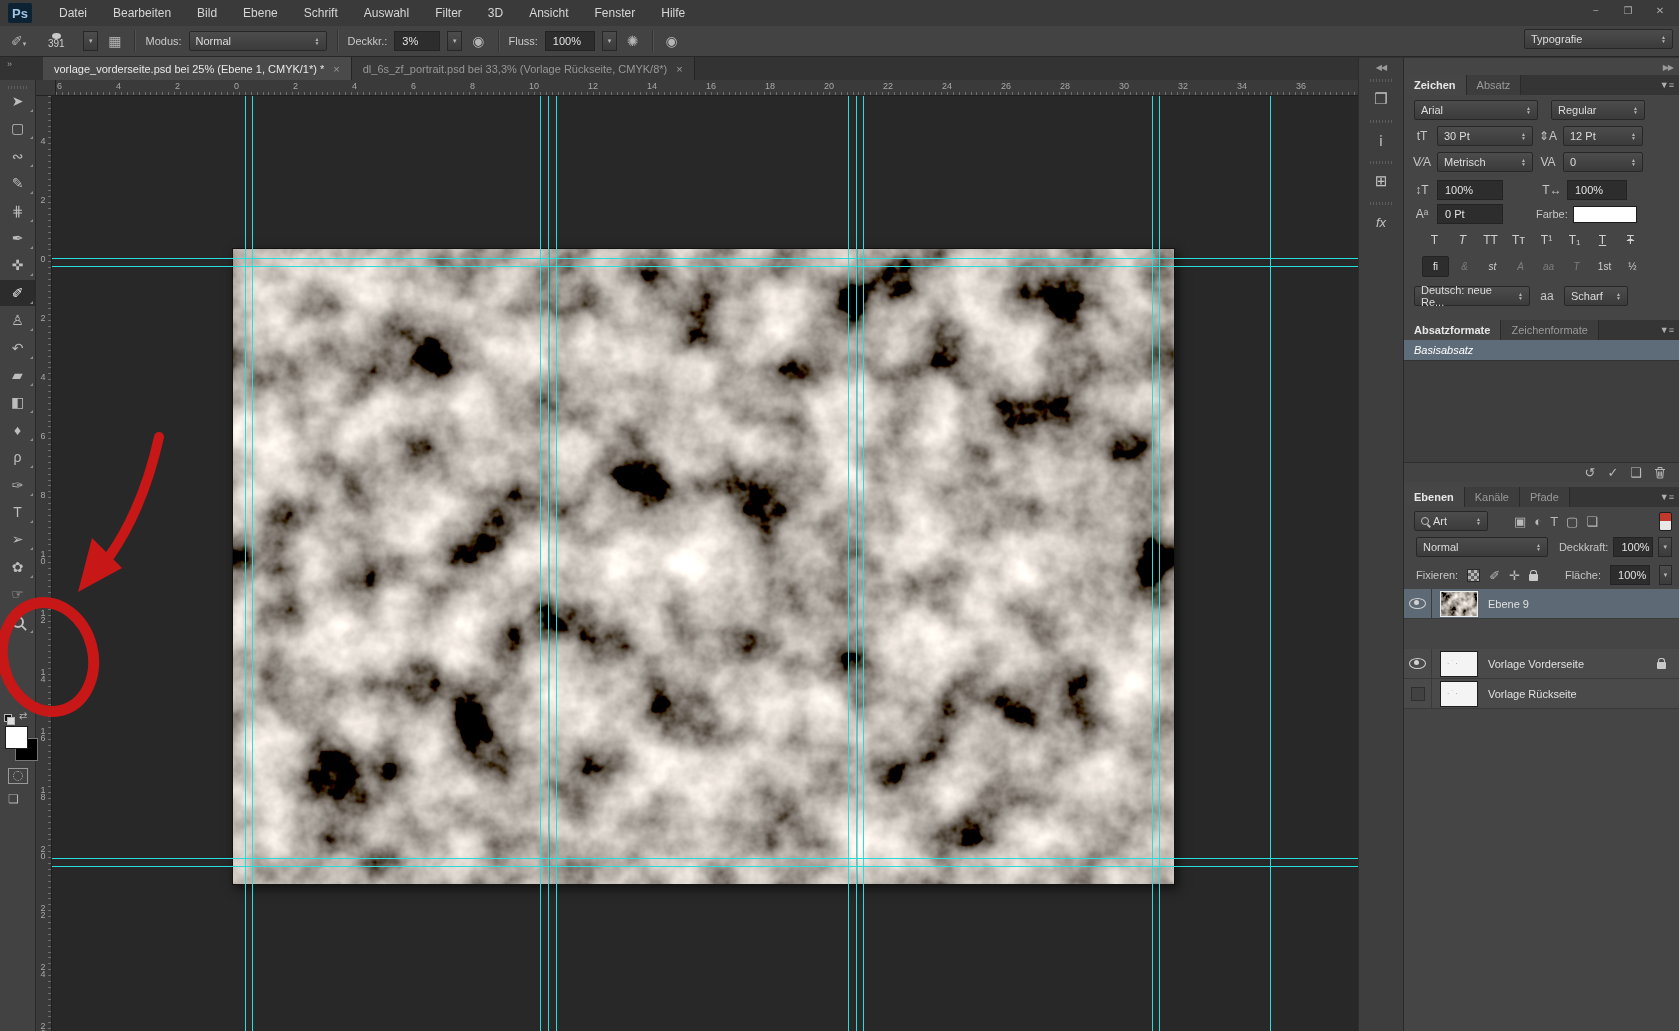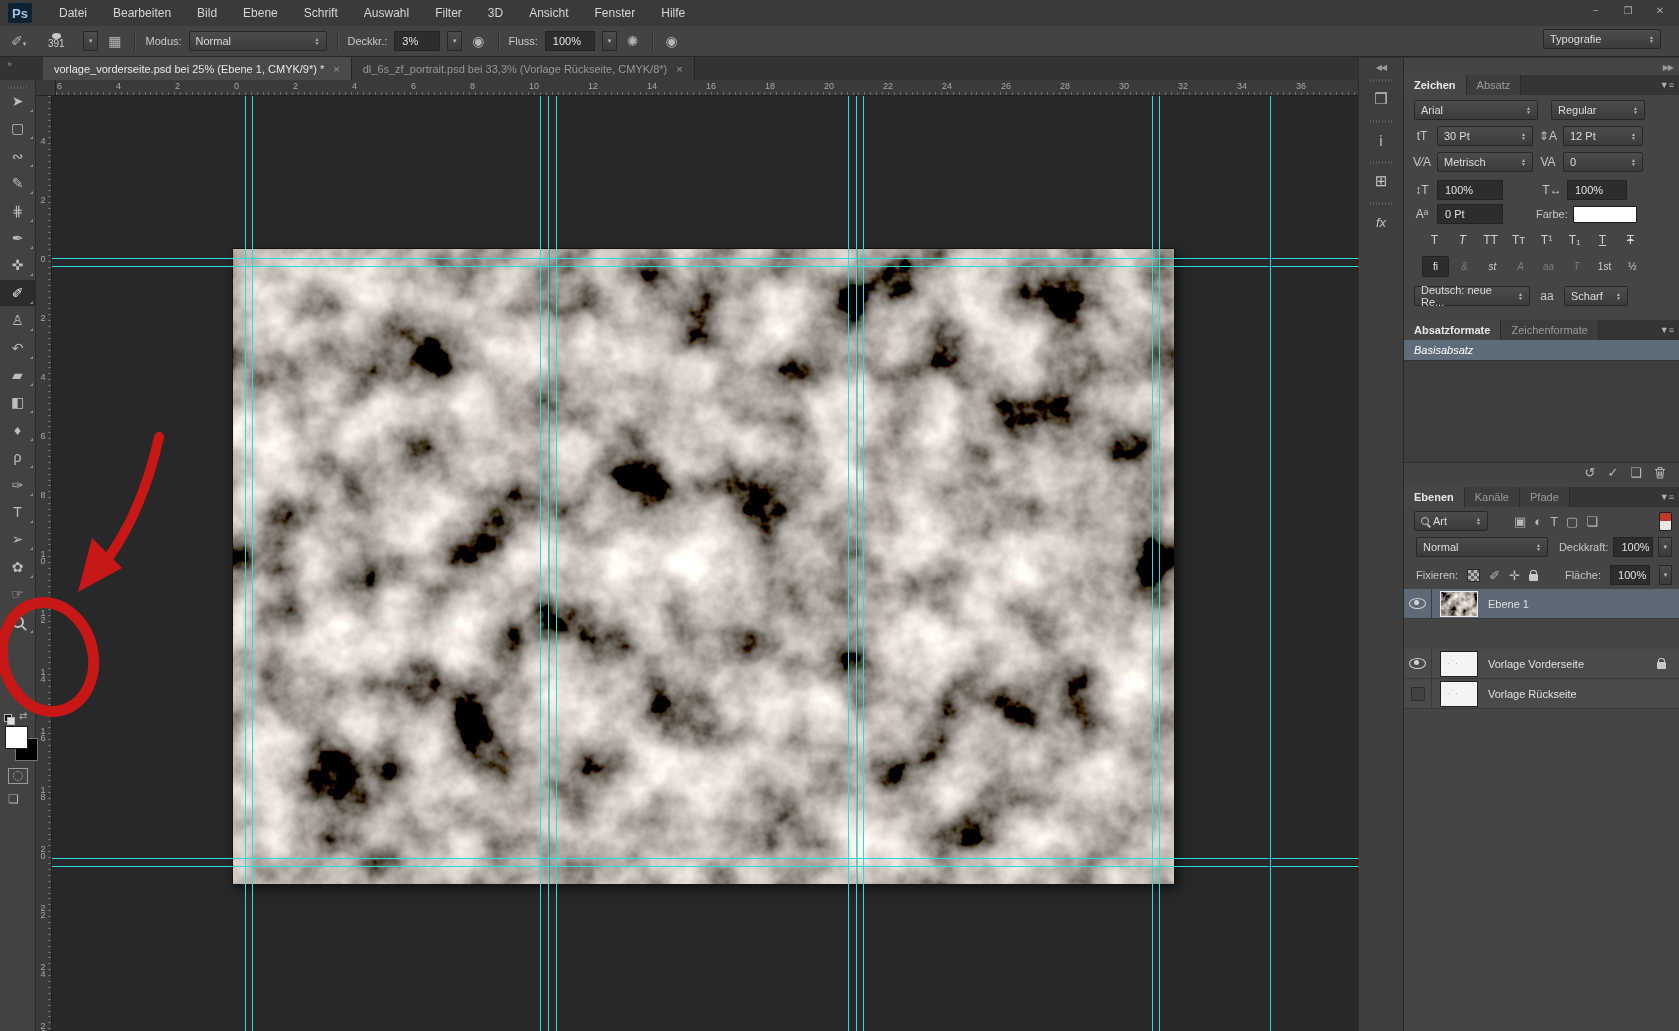--- a/index.html
+++ b/index.html
@@ -24,21 +24,21 @@
   .dd{height:20px;background:linear-gradient(#4c4c4c,#3b3b3b);border:1px solid #272727;border-radius:2px;
       display:flex;align-items:center;font-size:11px;color:#ddd;padding:0 6px;gap:6px;box-sizing:border-box}
   .ud{display:flex;flex-direction:column;font-size:5px;line-height:4px;color:#b5b5b5;margin-left:auto}
   .numbox{height:20px;background:#2d2d2d;border:1px solid #232323;color:#e2e2e2;display:flex;
           align-items:center;padding:0 7px;font-size:11px;box-sizing:border-box}
   .caretbtn{width:15px;height:20px;background:linear-gradient(#4c4c4c,#3b3b3b);border:1px solid #272727;
             display:flex;align-items:center;justify-content:center;font-size:6px;color:#b5b5b5;box-sizing:border-box}
   .brushbox{width:40px;height:26px;display:flex;flex-direction:column;align-items:center;justify-content:center;
             color:#cfcfcf;font-size:10px;line-height:10px}
   .brushbox .dab{width:9px;height:6px;background:#c9c9c9;border-radius:50%}
-  .ws-dd{position:absolute;right:18px;top:3px;width:118px}
+  .ws-dd{position:absolute;right:6px;top:3px;width:149px}
   
   .tabbar{left:0;top:57px;width:1679px;height:23px;background:#333;display:flex;padding-left:43px;box-sizing:border-box}
   .tab{display:flex;align-items:center;gap:9px;padding:0 11px;font-size:11px;border-right:1px solid #242424;white-space:nowrap}
   .tab.active{background:#4a4a4a;color:#e8e8e8}
   .tab.inactive{background:#3a3a3a;color:#979797}
   .tab .close{font-size:11px;color:#9a9a9a}
   .tb-chev{left:7px;top:59px;font-size:9px;color:#9a9a9a;letter-spacing:-1px}
   
   .toolbar{left:0;top:80px;width:36px;height:951px;background:#424242;border-right:1px solid #2a2a2a;box-sizing:border-box}
   .toolgrip{position:absolute;left:8px;top:6px;width:20px;height:3px;
@@ -210,21 +210,21 @@
       <span>Typografie</span>
       <span class="ud">
           <span>▲</span>
           <span>▼</span>
         </span>
     </div>
   </div>
 
   <div class="abs tabbar">
     <div class="tab active">
-      <span>vorlage_vorderseite.psd bei 25% (Ebene 1, CMYK/9*) *</span>
+      <span>vorlage_vorderseite.psd bei 25% (Ebene 1, CMYK/1*) *</span>
       <span class="close">×</span>
     </div>
     <div class="tab inactive">
       <span>dl_6s_zf_portrait.psd bei 33,3% (Vorlage Rückseite, CMYK/8*)</span>
       <span class="close">×</span>
     </div>
   </div>
   <div class="abs tb-chev">»</div>
 
   <div class="abs toolbar">
@@ -913,21 +913,21 @@
 
     <div class="lrow selected" style="top:531px">
       <div class="eyecell">
           <span class="eye"></span>
         </div>
       <div class="lthumb seln">
         <svg width="36" height="24">
             <rect width="36" height="24" fill="#555" filter="url(#clouds-thumb)"></rect>
           </svg>
       </div>
-      <span class="lname">Ebene 1</span>
+      <span class="lname">Ebene 9</span>
     </div>
     <div class="lrow" style="top:621px">
       <div class="eyecell">
           <span class="eyebox-off"></span>
         </div>
       <div class="lthumb white"></div>
       <span class="lname">Vorlage Rückseite</span>
     </div>
     <div class="lrow" style="top:591px">
       <div class="eyecell">

